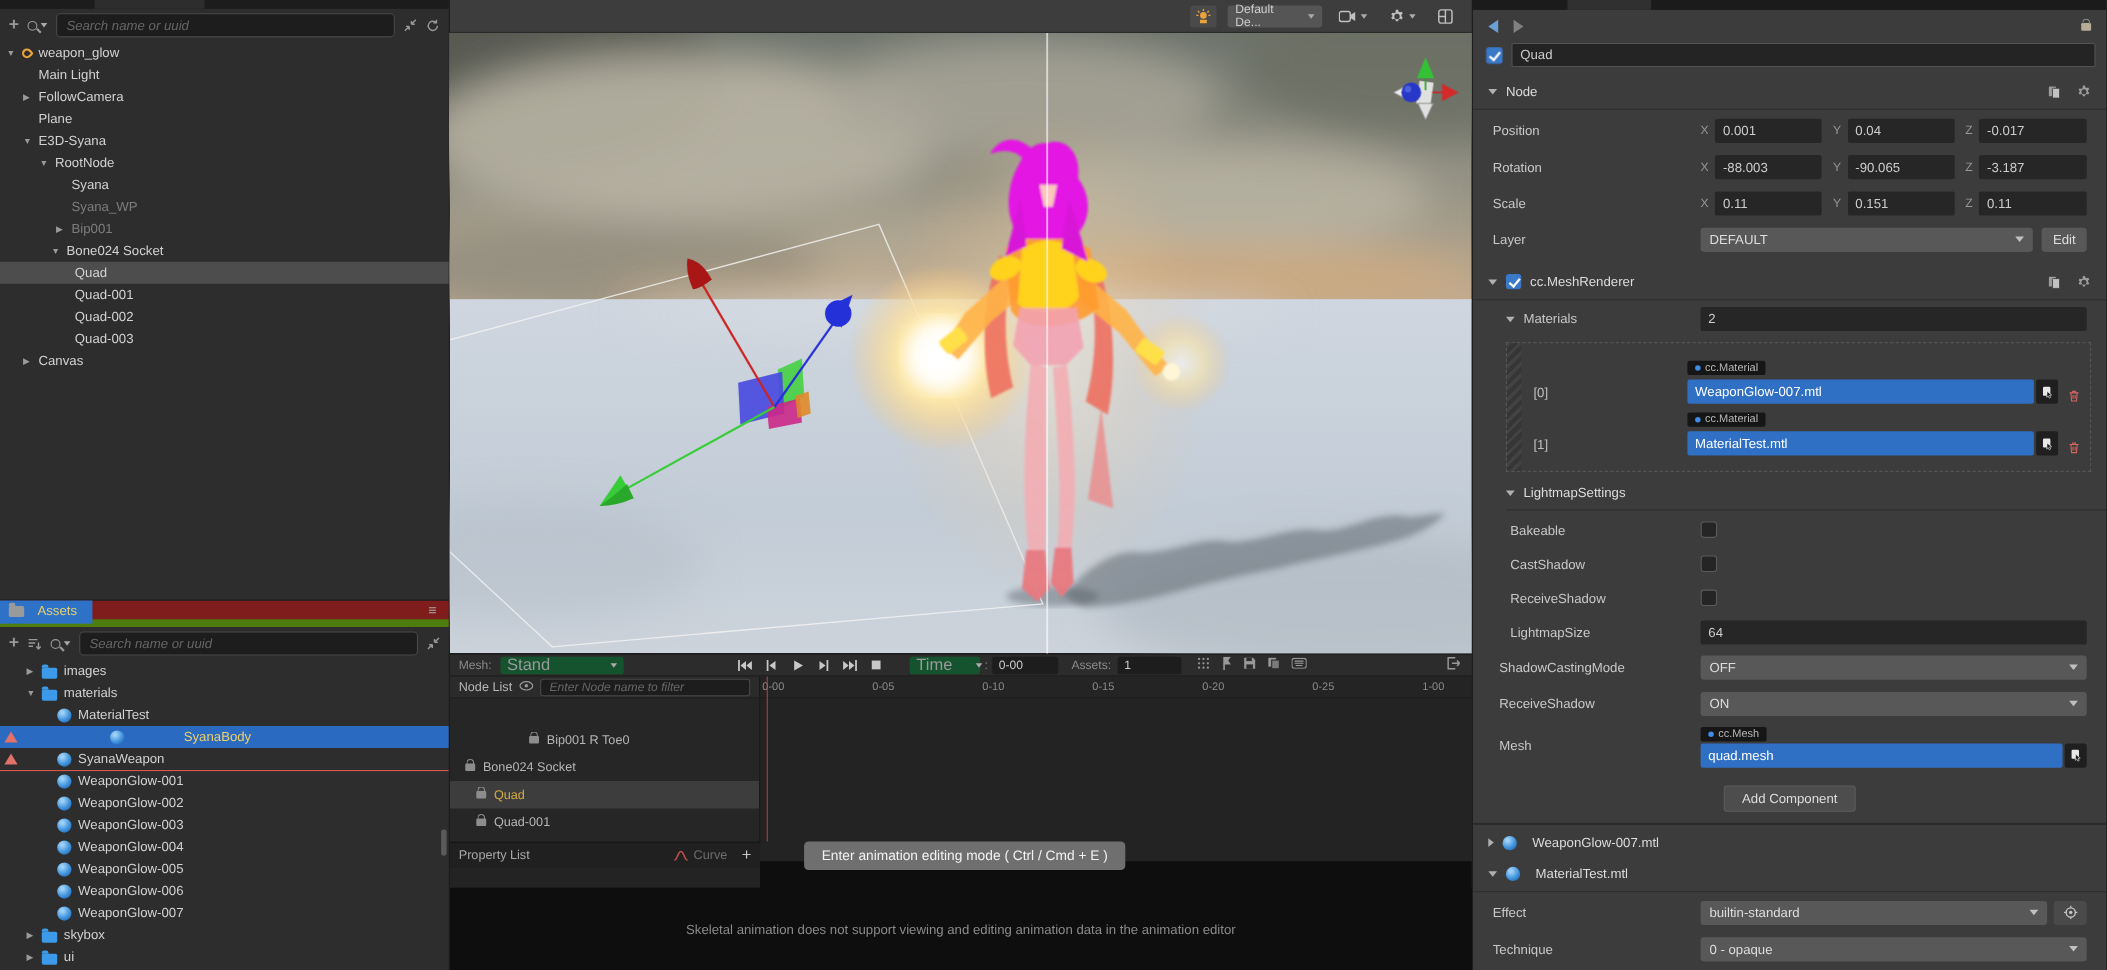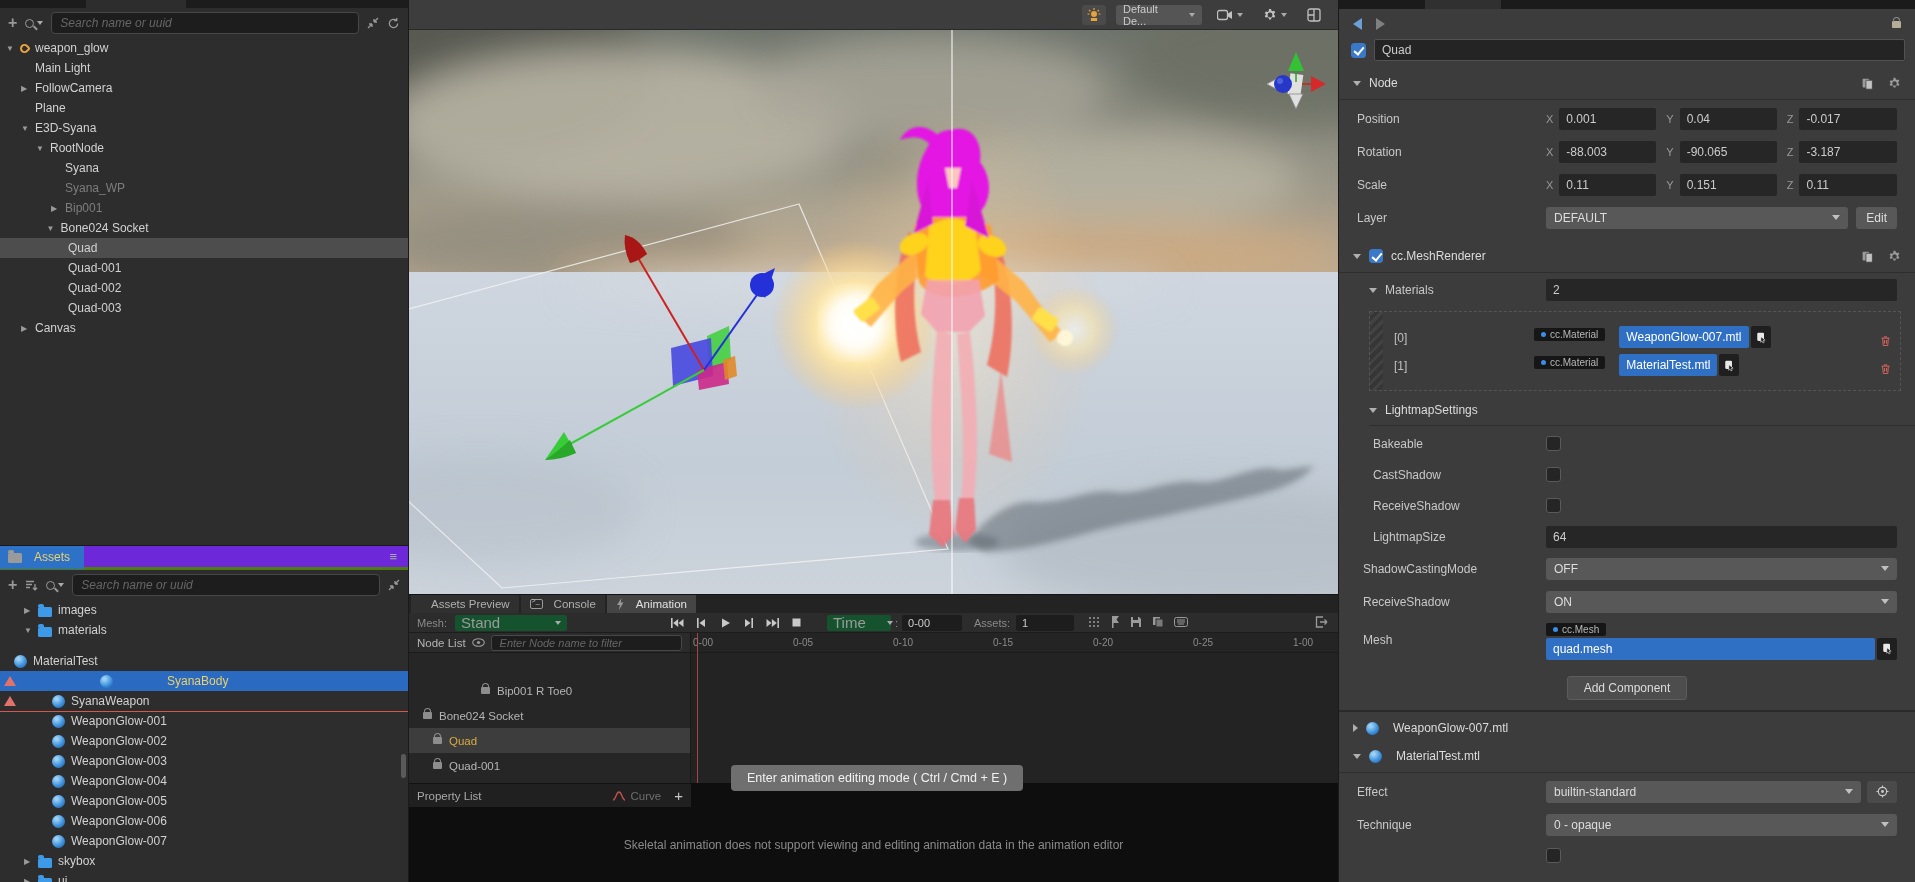--- a/index.html
+++ b/index.html
@@ -58,21 +58,21 @@
   #scene     { left:409px; top:0; width:929px; height:594px; background:#444; }
   #anim      { left:409px; top:594px; width:929px; height:288px; background:#232323; border-top:1px solid #141414; }
   #inspector { left:1338px; top:0; width:577px; height:882px; background:#3c3c3c; border-left:1px solid #1a1a1a; }
 
   .topstrip { height:8px; background:#1c1c1c; position:relative; }
   .topstrip .notch { position:absolute; left:86px; top:0; width:100px; height:8px; background:#2d2d2d; }
   .searchrow { display:flex; align-items:center; height:30px; padding:0 8px; gap:8px; }
   .tool-ico { color:#999; flex:none; display:flex; align-items:center; }
 
   
-  #assets .header { height:24px; background:#6d28d9; display:flex; align-items:center; border-bottom:3px solid #4d7c0f; }
+  #assets .header { height:24px; background:#7f1d1d; display:flex; align-items:center; border-bottom:7px solid #4d7c0f; }
   #assets .tab { height:24px; background:#2e72c8; display:flex; align-items:center; gap:6px; padding:0 14px 0 8px; }
   #assets .tab .label { color:#ead06c; font-size:12px; }
   .hamburger { margin-left:auto; margin-right:10px; color:#aaa; font-size:13px; letter-spacing:1px; }
   .scrollhandle { position:absolute; right:2px; width:5px; height:24px; background:#5a5a5a; border-radius:3px; }
 
   
   #scene .toolbar { height:30px; background:#3d3d3d; border-bottom:1px solid #2a2a2a;
       display:flex; align-items:center; justify-content:flex-end; gap:10px; padding:0 12px; }
   .chip { height:20px; background:#4a4a4a; border-radius:3px; display:flex; align-items:center; padding:0 5px; gap:4px; }
   .scene-dd { height:20px; background:#555; border-radius:3px; display:flex; align-items:center; gap:8px;
@@ -137,21 +137,21 @@
   .tagpill .dot { width:5px; height:5px; border-radius:50%; background:#3c8ce8; }
   .reffield { background:#2f6fc4; border-radius:2px; height:22px; display:flex; align-items:center;
               padding:0 7px; color:#fff; font-size:12px; flex:1; }
   .refslot { width:20px; height:22px; background:#1f1f1f; border-radius:2px; margin-left:2px;
              display:flex; align-items:center; justify-content:center; flex:none; }
   .arraybox { margin:6px 14px 6px 30px; border:1px dashed #555; position:relative; padding:8px 8px 8px 24px; }
   .hatch { position:absolute; left:0; top:0; bottom:0; width:13px;
            background:repeating-linear-gradient(135deg,#454545 0 3px,#333 3px 7px); opacity:.7; }
   .matrow { display:flex; align-items:flex-end; margin:6px 0; }
   .matrow .idx { width:140px; color:#c0c0c0; padding-bottom:3px; }
-  .matcol { flex:1; display:flex; gap:14px; }
+  .matcol { flex:1; display:flex; flex-direction:column; gap:4px; }
   .matline { display:flex; align-items:center; }
   .trash { margin-left:8px; flex:none; display:flex; }
   .btn { background:#4d4d4d; border:1px solid #5c5c5c; border-radius:3px; color:#ddd; font-size:12px;
          height:24px; display:flex; align-items:center; justify-content:center; padding:0 16px; }
   .gearbtn { width:30px; height:22px; background:#4a4a4a; border-radius:3px; margin-left:6px;
              display:flex; align-items:center; justify-content:center; flex:none; }
   .asset-head { display:flex; align-items:center; height:28px; padding:0 14px; gap:8px; color:#dcdcdc; }
 </style>
 </head>
 <body>
@@ -309,21 +309,21 @@
           <span class="tlabel">images</span>
         </div>
 
         <div class="trow" style="padding-left: 24px;">
 
           <span class="arrow">▼</span>
           <span class="ticon icon-folder"></span>
           <span class="tlabel">materials</span>
         </div>
 
-        <div class="trow" style=" margin-top: 11px;">
+        <div class="trow" style="padding-left: 38px;">
 
           <span class="arrow"></span>
           <span class="ticon icon-material"></span>
           <span class="tlabel">MaterialTest</span>
         </div>
 
         <div class="trow sel-blue" style="padding-left: 38px;">
           <span class="warn-tri show"></span>
           <span class="arrow"></span>
           <span class="ticon icon-material"></span>
@@ -559,37 +559,20 @@
           <line x1="893" y1="54" x2="903" y2="54" stroke="#c22" stroke-width="1.5"></line>
           <polygon points="917,54 902,46 902,62" fill="#d42a2a"></polygon>
           <circle cx="874" cy="54" r="9" fill="#2738c8"></circle>
           <circle cx="871" cy="51" r="3" fill="#5a6ae0" opacity="0.8"></circle>
         </g>
       </svg>
     </div>
   </div>
 
   <div id="anim" class="panel">
-    <div class="tabs">
-
-        <div class="tab">
-          <span class="ticon icon-tabfolder"></span>
-          <span>Assets Preview</span>
-        </div>
-
-        <div class="tab">
-          <span class="ticon icon-console"></span>
-          <span>Console</span>
-        </div>
-
-        <div class="tab active">
-          <span class="ticon icon-flash"></span>
-          <span>Animation</span>
-        </div>
-      </div>
 
     <div class="toolbar">
       <span style="margin-left:8px">Mesh:</span>
       <span class="anim-dd" style="width:112px;margin-left:8px">
         <span>Stand</span>
         <span class="caret-s" style="margin-left:auto"></span>
       </span>
       <span style="display:flex;gap:4px;margin-left:100px">
         <span class="pb">
             <svg width="14" height="12" viewBox="0 0 14 12" fill="#c8c8c8">

